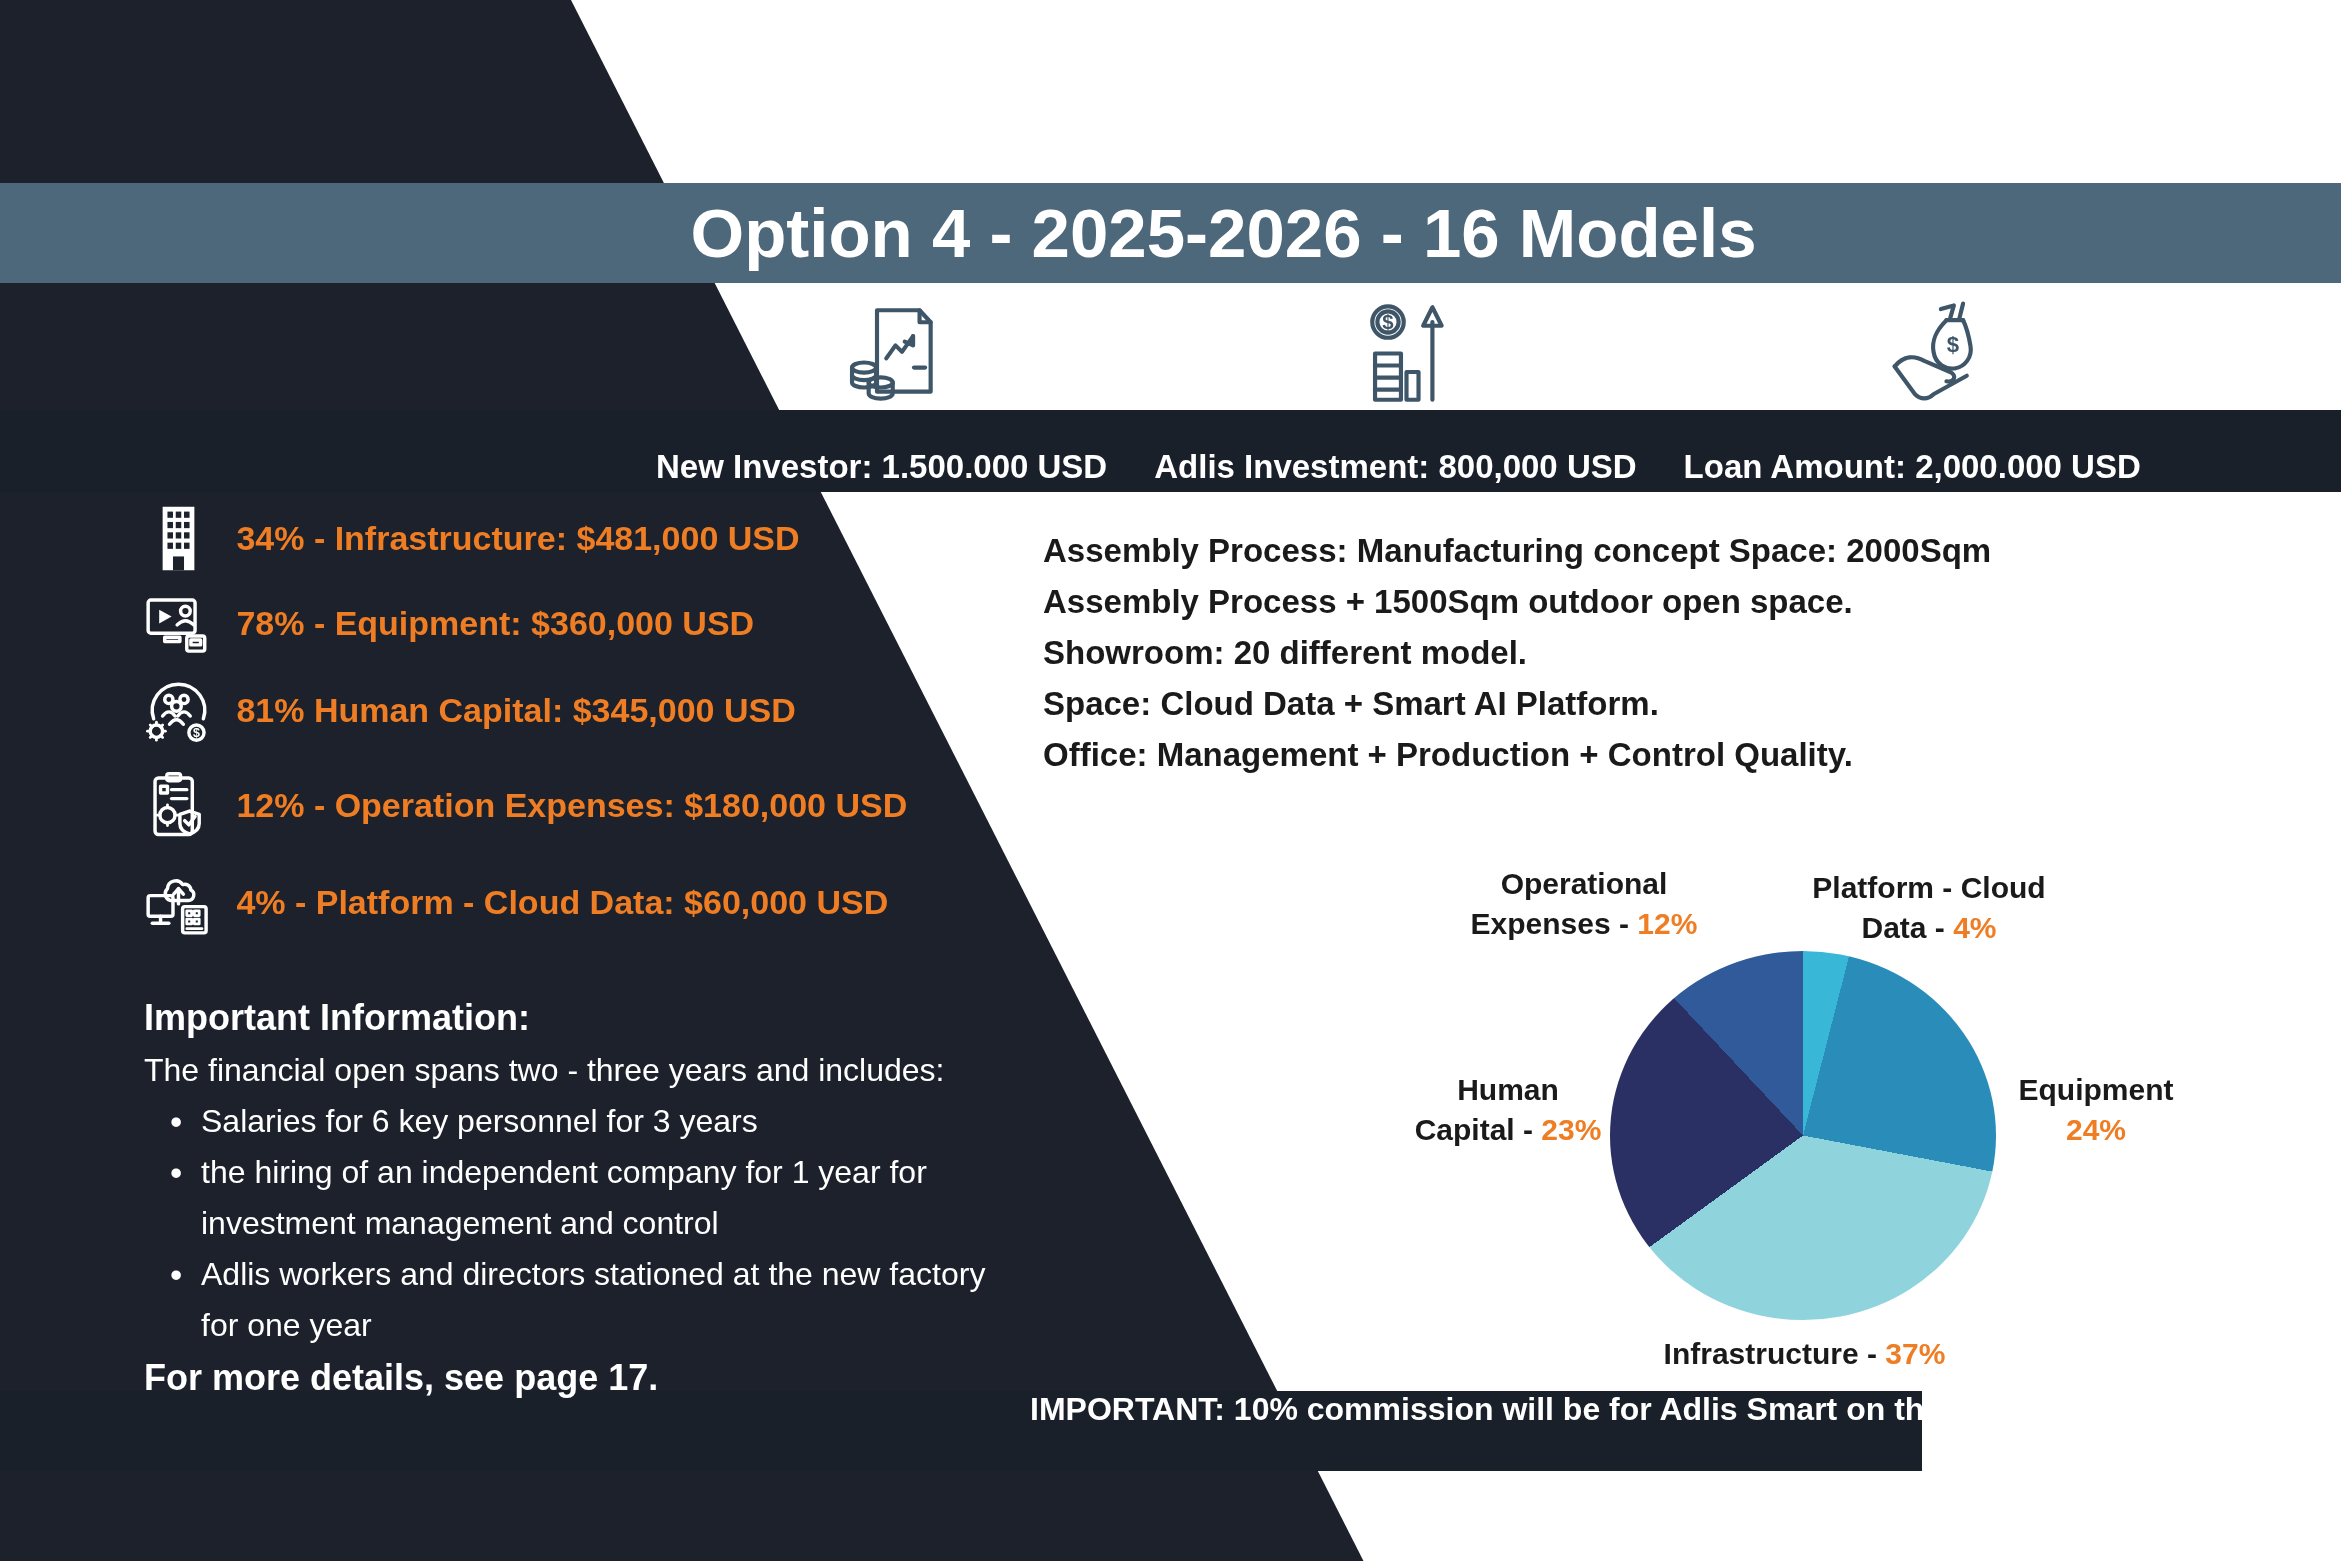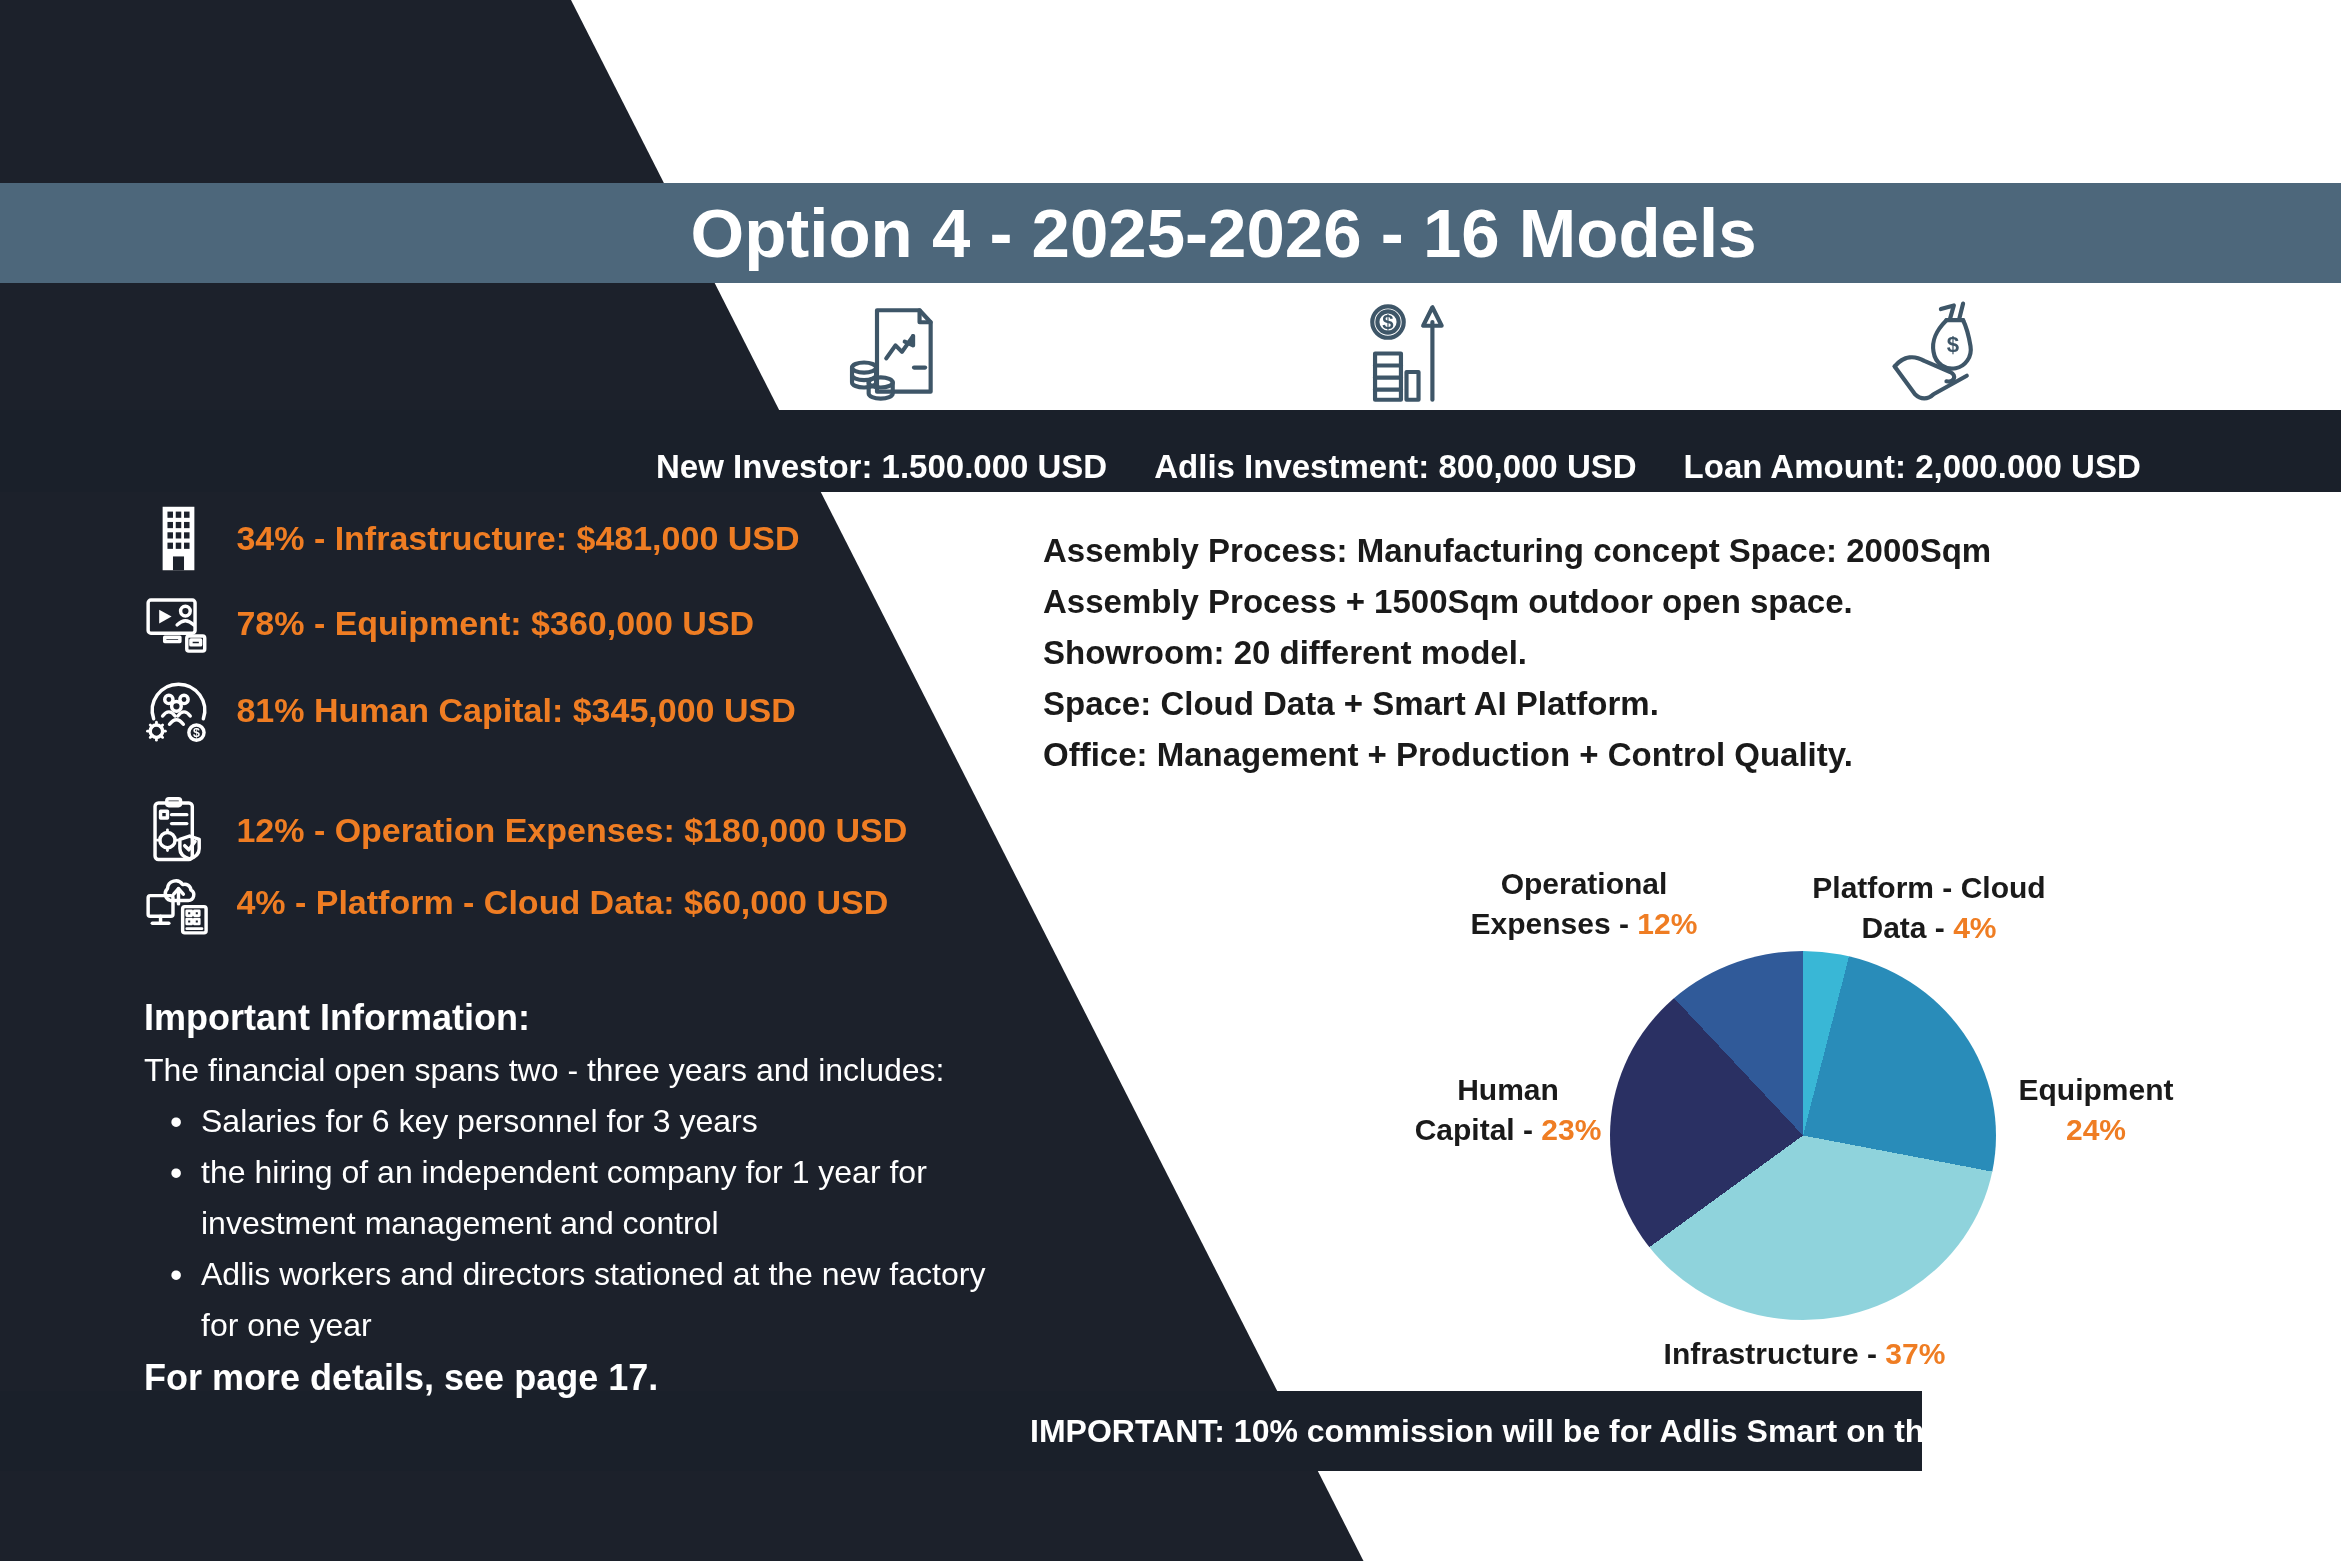--- a/index.html
+++ b/index.html
@@ -50,21 +50,21 @@
   .funding-bar .fund-item{
     color:#ffffff;font-weight:700;font-size:33px;white-space:nowrap;margin-top:32px;
   }
 
   
   .budget-row{position:absolute;left:144px;height:76px;display:flex;align-items:center;z-index:5;}
   .budget-row svg{width:69px;height:69px;flex:0 0 69px;}
   .budget-row .budget-label{
     margin-left:23.4px;color:var(--accent_orange);font-weight:700;font-size:34px;white-space:nowrap;
   }
-  .row-1{top:500px;} .row-2{top:585px;} .row-3{top:672px;} .row-4{top:792px;justify-content:center;} .row-5{top:864px;}
+  .row-1{top:500px;} .row-2{top:585px;} .row-3{top:672px;} .row-4{top:767px;justify-content:center;} .row-5{top:864px;}
 
   
   .important-info{
     position:absolute;left:144px;top:992px;width:913px;z-index:5;color:#ffffff;
   }
   .important-info .ii-heading{font-size:36px;font-weight:700;line-height:52px;}
   .important-info .ii-intro{font-size:32px;font-weight:400;line-height:52px;white-space:nowrap;}
   .important-info ul{list-style:none;width:877px;}
   .important-info li{
     position:relative;padding-left:57px;font-size:32px;font-weight:400;line-height:51px;
@@ -92,21 +92,21 @@
   .callout .pct{color:var(--accent_orange);}
   .co-platform{left:1724px;top:868px;width:410px;}
   .co-operational{left:1379px;top:864px;width:410px;}
   .co-equipment{left:1891px;top:1026px;width:410px;margin-top:44px;}
   .co-human{left:1303px;top:1070px;width:410px;}
   .co-infrastructure{left:1453px;top:1334px;width:703px;}
 
   
   .bottom-bar{
     position:absolute;left:0;top:1391px;width:1922px;height:80px;background:var(--bar_dark);z-index:4;
-    display:flex;align-items:center;padding-left:1030px;
+    display:flex;padding-left:1030px;
   }
   .bottom-bar .bb-label{color:#ffffff;font-size:32px;font-weight:700;white-space:nowrap;}
 
   
   .slate-icon{fill:none;stroke:var(--icon_slate);stroke-width:4.5;stroke-linecap:round;stroke-linejoin:round;}
   .slate-icon text{fill:var(--icon_slate);stroke:none;font-family:"Liberation Sans",sans-serif;font-weight:700;}
   .white-icon{fill:none;stroke:#ffffff;stroke-width:5;stroke-linecap:round;stroke-linejoin:round;}
   .white-icon .fillw{fill:#ffffff;stroke:none;}
   .white-icon .filld{fill:var(--panel_dark);stroke:none;}
   .white-icon text{fill:#ffffff;stroke:none;font-family:"Liberation Sans",sans-serif;font-weight:700;}

